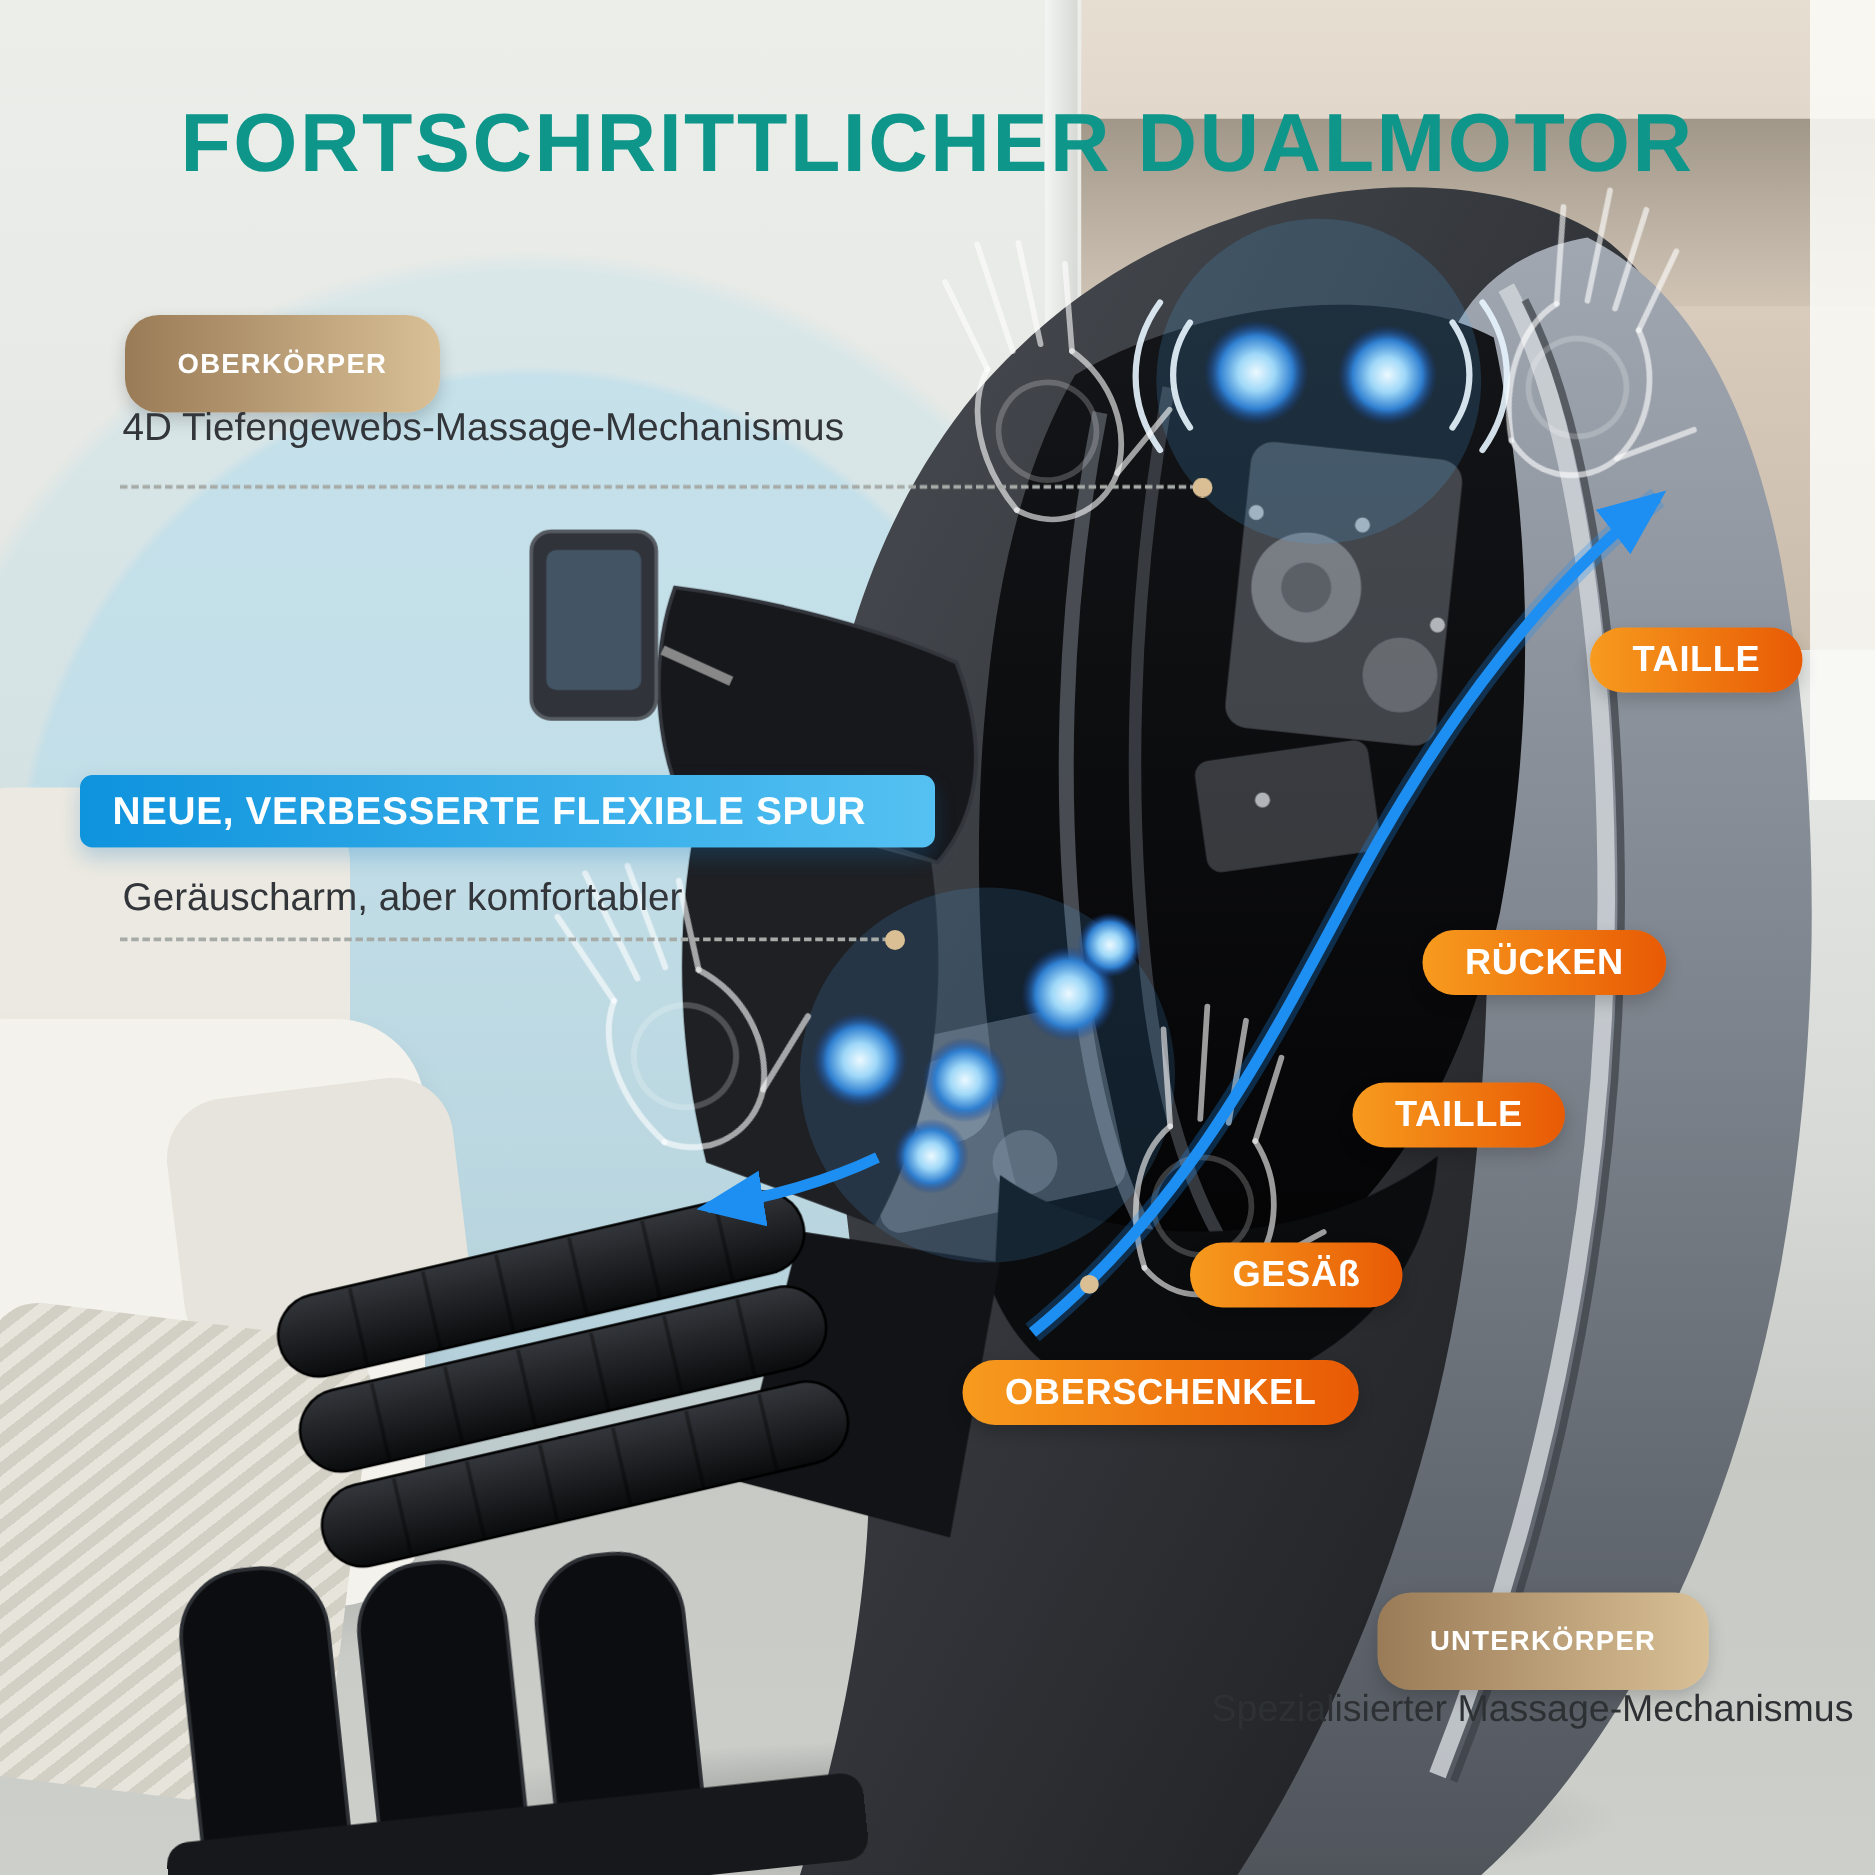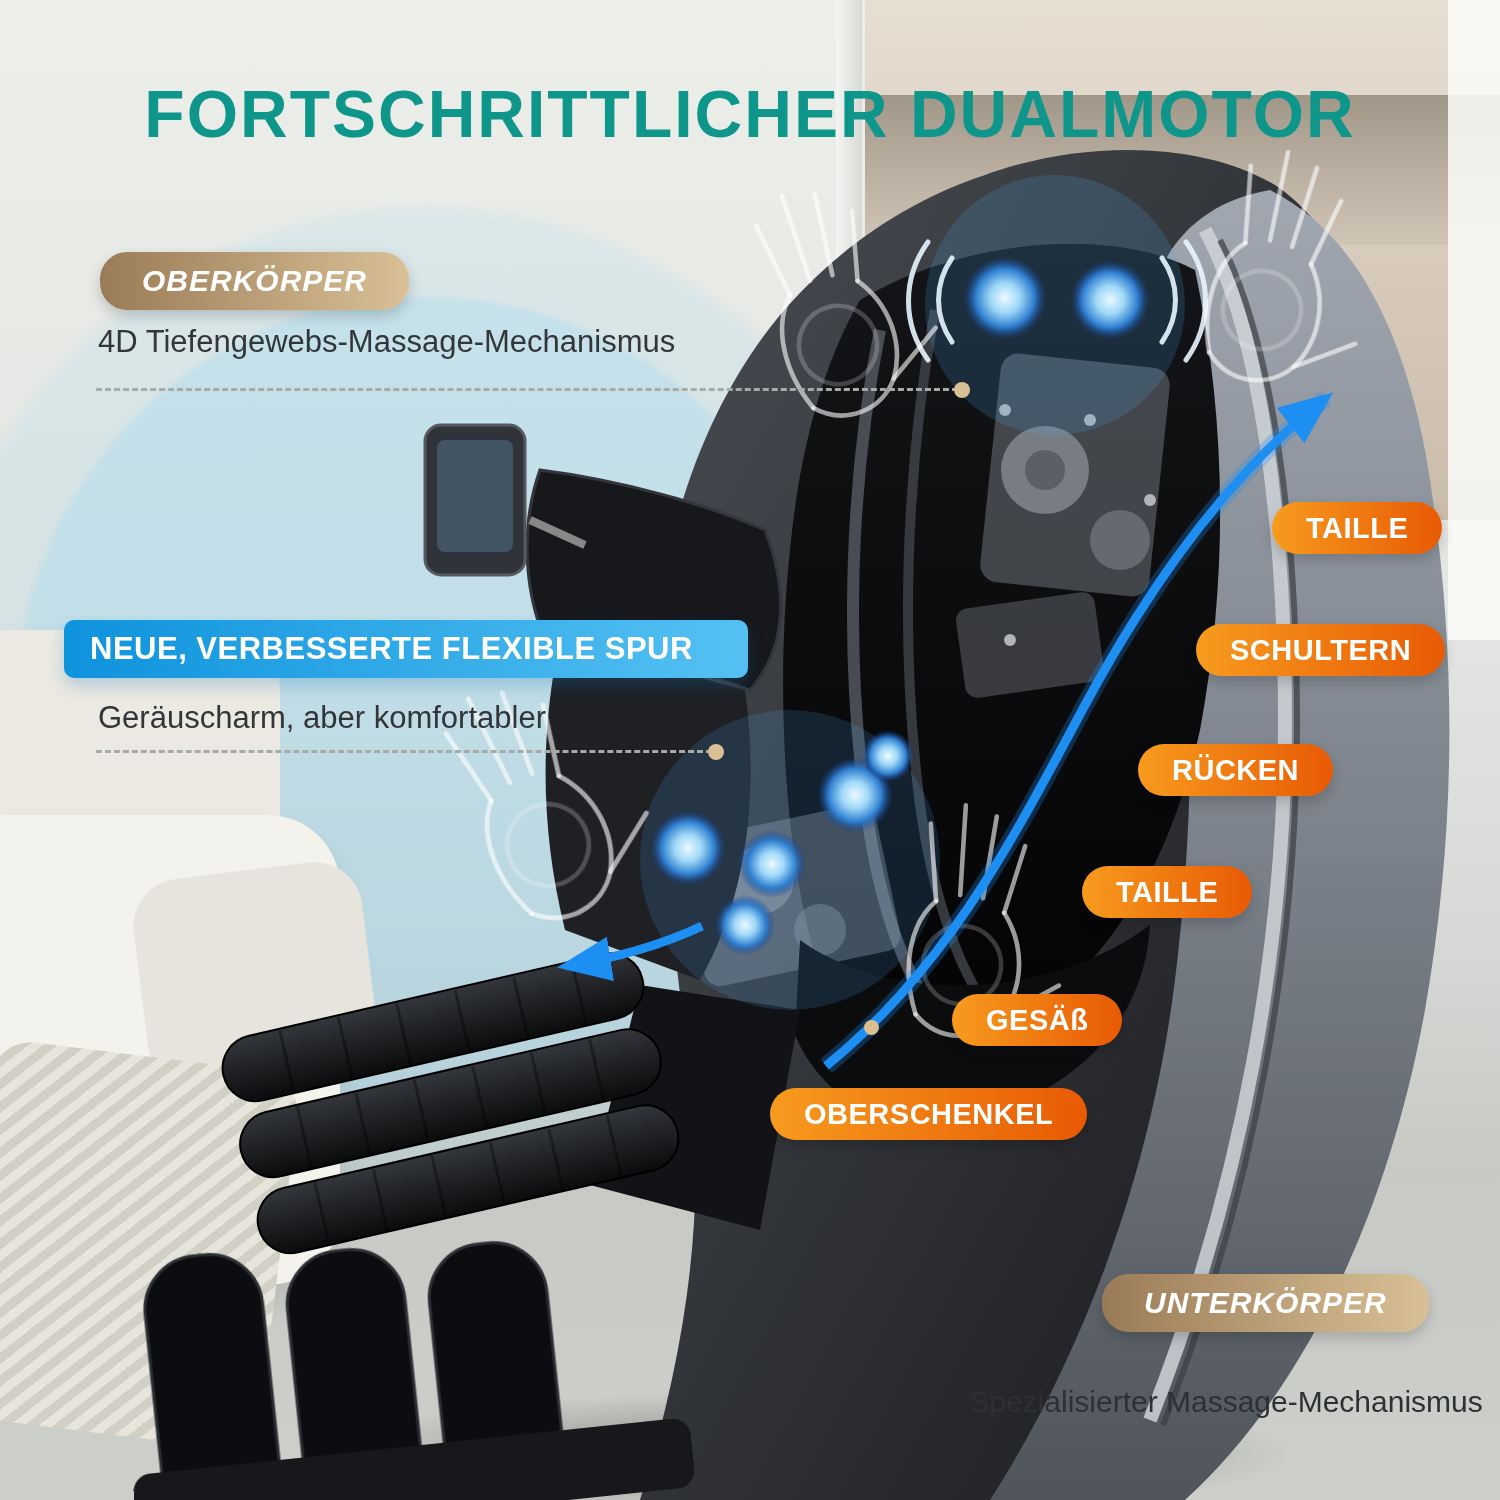--- a/index.html
+++ b/index.html
@@ -27,21 +27,21 @@
   .chair-shadow{left:300px;top:1390px;width:1000px;height:130px;
     background:radial-gradient(ellipse at center,rgba(0,0,0,.34),rgba(0,0,0,0) 70%);}
   .chair-svg{left:0;top:0;width:1500px;height:1500px;z-index:2;}
   
   .overlay{z-index:5;margin-top:36px;}
   .page-title{left:0;top:40px;width:1500px;text-align:center;
     font-size:66px;font-weight:800;letter-spacing:2px;color:#0f968b;}
   .pill{display:inline-flex;align-items:center;justify-content:center;
     height:54px;border-radius:27px;color:#fff;font-weight:700;white-space:nowrap;
     box-shadow:0 6px 14px rgba(0,0,0,.18);}
-  .pill-tan{background:linear-gradient(90deg,#9a7b57,#d9c096);font-size:30px;padding:2px 42px;letter-spacing:1px;font-style:italic;}
+  .pill-tan{background:linear-gradient(90deg,#9a7b57,#d9c096);font-size:22px;padding:12px 42px;letter-spacing:1px;}
   .pill-orange{background:linear-gradient(90deg,#f79b1e,#e85a04);font-size:29px;height:52px;border-radius:26px;padding:0 34px;letter-spacing:.5px;}
   .banner-blue{left:64px;top:584px;width:658px;height:58px;display:flex;align-items:center;
     background:linear-gradient(90deg,#0e93dd,#55c1f2);border-radius:10px;
     color:#fff;font-weight:700;font-size:31px;padding-left:26px;letter-spacing:.5px;
     box-shadow:0 8px 16px rgba(20,120,190,.25);}
   .subtitle{font-size:31px;color:#323539;font-weight:500;text-align:center;}
   .sub-upper{left:98px;top:288px;}
   .sub-track{left:98px;top:664px;}
   .leader{height:0;border-top:3px dashed #a6aba7;}
   .leader::after{content:"";position:absolute;right:-12px;top:-9px;width:16px;height:16px;
@@ -49,21 +49,21 @@
   .leader-1{left:96px;top:352px;width:862px;}
   .leader-2{left:96px;top:714px;width:616px;}
   .dot-mid{left:864px;top:984px;width:15px;height:15px;border-radius:50%;background:#d9bf93;}
   .z-nacken{left:1272px;top:466px;}
   .z-schultern{left:1196px;top:588px;}
   .z-ruecken{left:1138px;top:708px;}
   .z-taille{left:1082px;top:830px;}
   .z-gesaess{left:952px;top:958px;}
   .z-oberschenkel{left:770px;top:1052px;}
   .pill-unter{left:1102px;top:1238px;}
-  .lower-text{left:952px;top:1346px;width:548px;text-align:center;
+  .lower-text{left:952px;top:1312px;width:548px;text-align:center;
     font-size:30px;color:#2e3134;font-weight:500;line-height:1.35;}
 </style>
 </head>
 <body>
 
 <div class="scene">
 
   <div class="abs bg-picture">
     <div class="abs mountain-band"></div>
   </div>
@@ -230,21 +230,20 @@
   <div class="abs overlay pill pill-tan" style="left:100px;top:216px;">OBERKÖRPER</div>
   <div class="abs overlay subtitle sub-upper">4D Tiefengewebs-Massage-Mechanismus</div>
   <div class="abs overlay leader leader-1"></div>
 
   <div class="abs overlay subtitle sub-track">Geräuscharm, aber komfortabler</div>
   <div class="abs overlay banner-blue">NEUE, VERBESSERTE FLEXIBLE SPUR</div>
   <div class="abs overlay leader leader-2"></div>
   <div class="abs overlay dot-mid"></div>
 
   <div class="abs overlay pill pill-orange z-nacken">TAILLE</div>
-  <div class="abs overlay pill pill-orange z-schultern">SCHULTERN</div>
   <div class="abs overlay pill pill-orange z-ruecken">RÜCKEN</div>
   <div class="abs overlay pill pill-orange z-taille">TAILLE</div>
   <div class="abs overlay pill pill-orange z-gesaess">GESÄß</div>
   <div class="abs overlay pill pill-orange z-oberschenkel">OBERSCHENKEL</div>
 
   <div class="abs overlay pill pill-tan pill-unter">UNTERKÖRPER</div>
   <div class="abs overlay lower-text">
     <div>Spezialisierter Massage-Mechanismus</div>
   </div>
 

